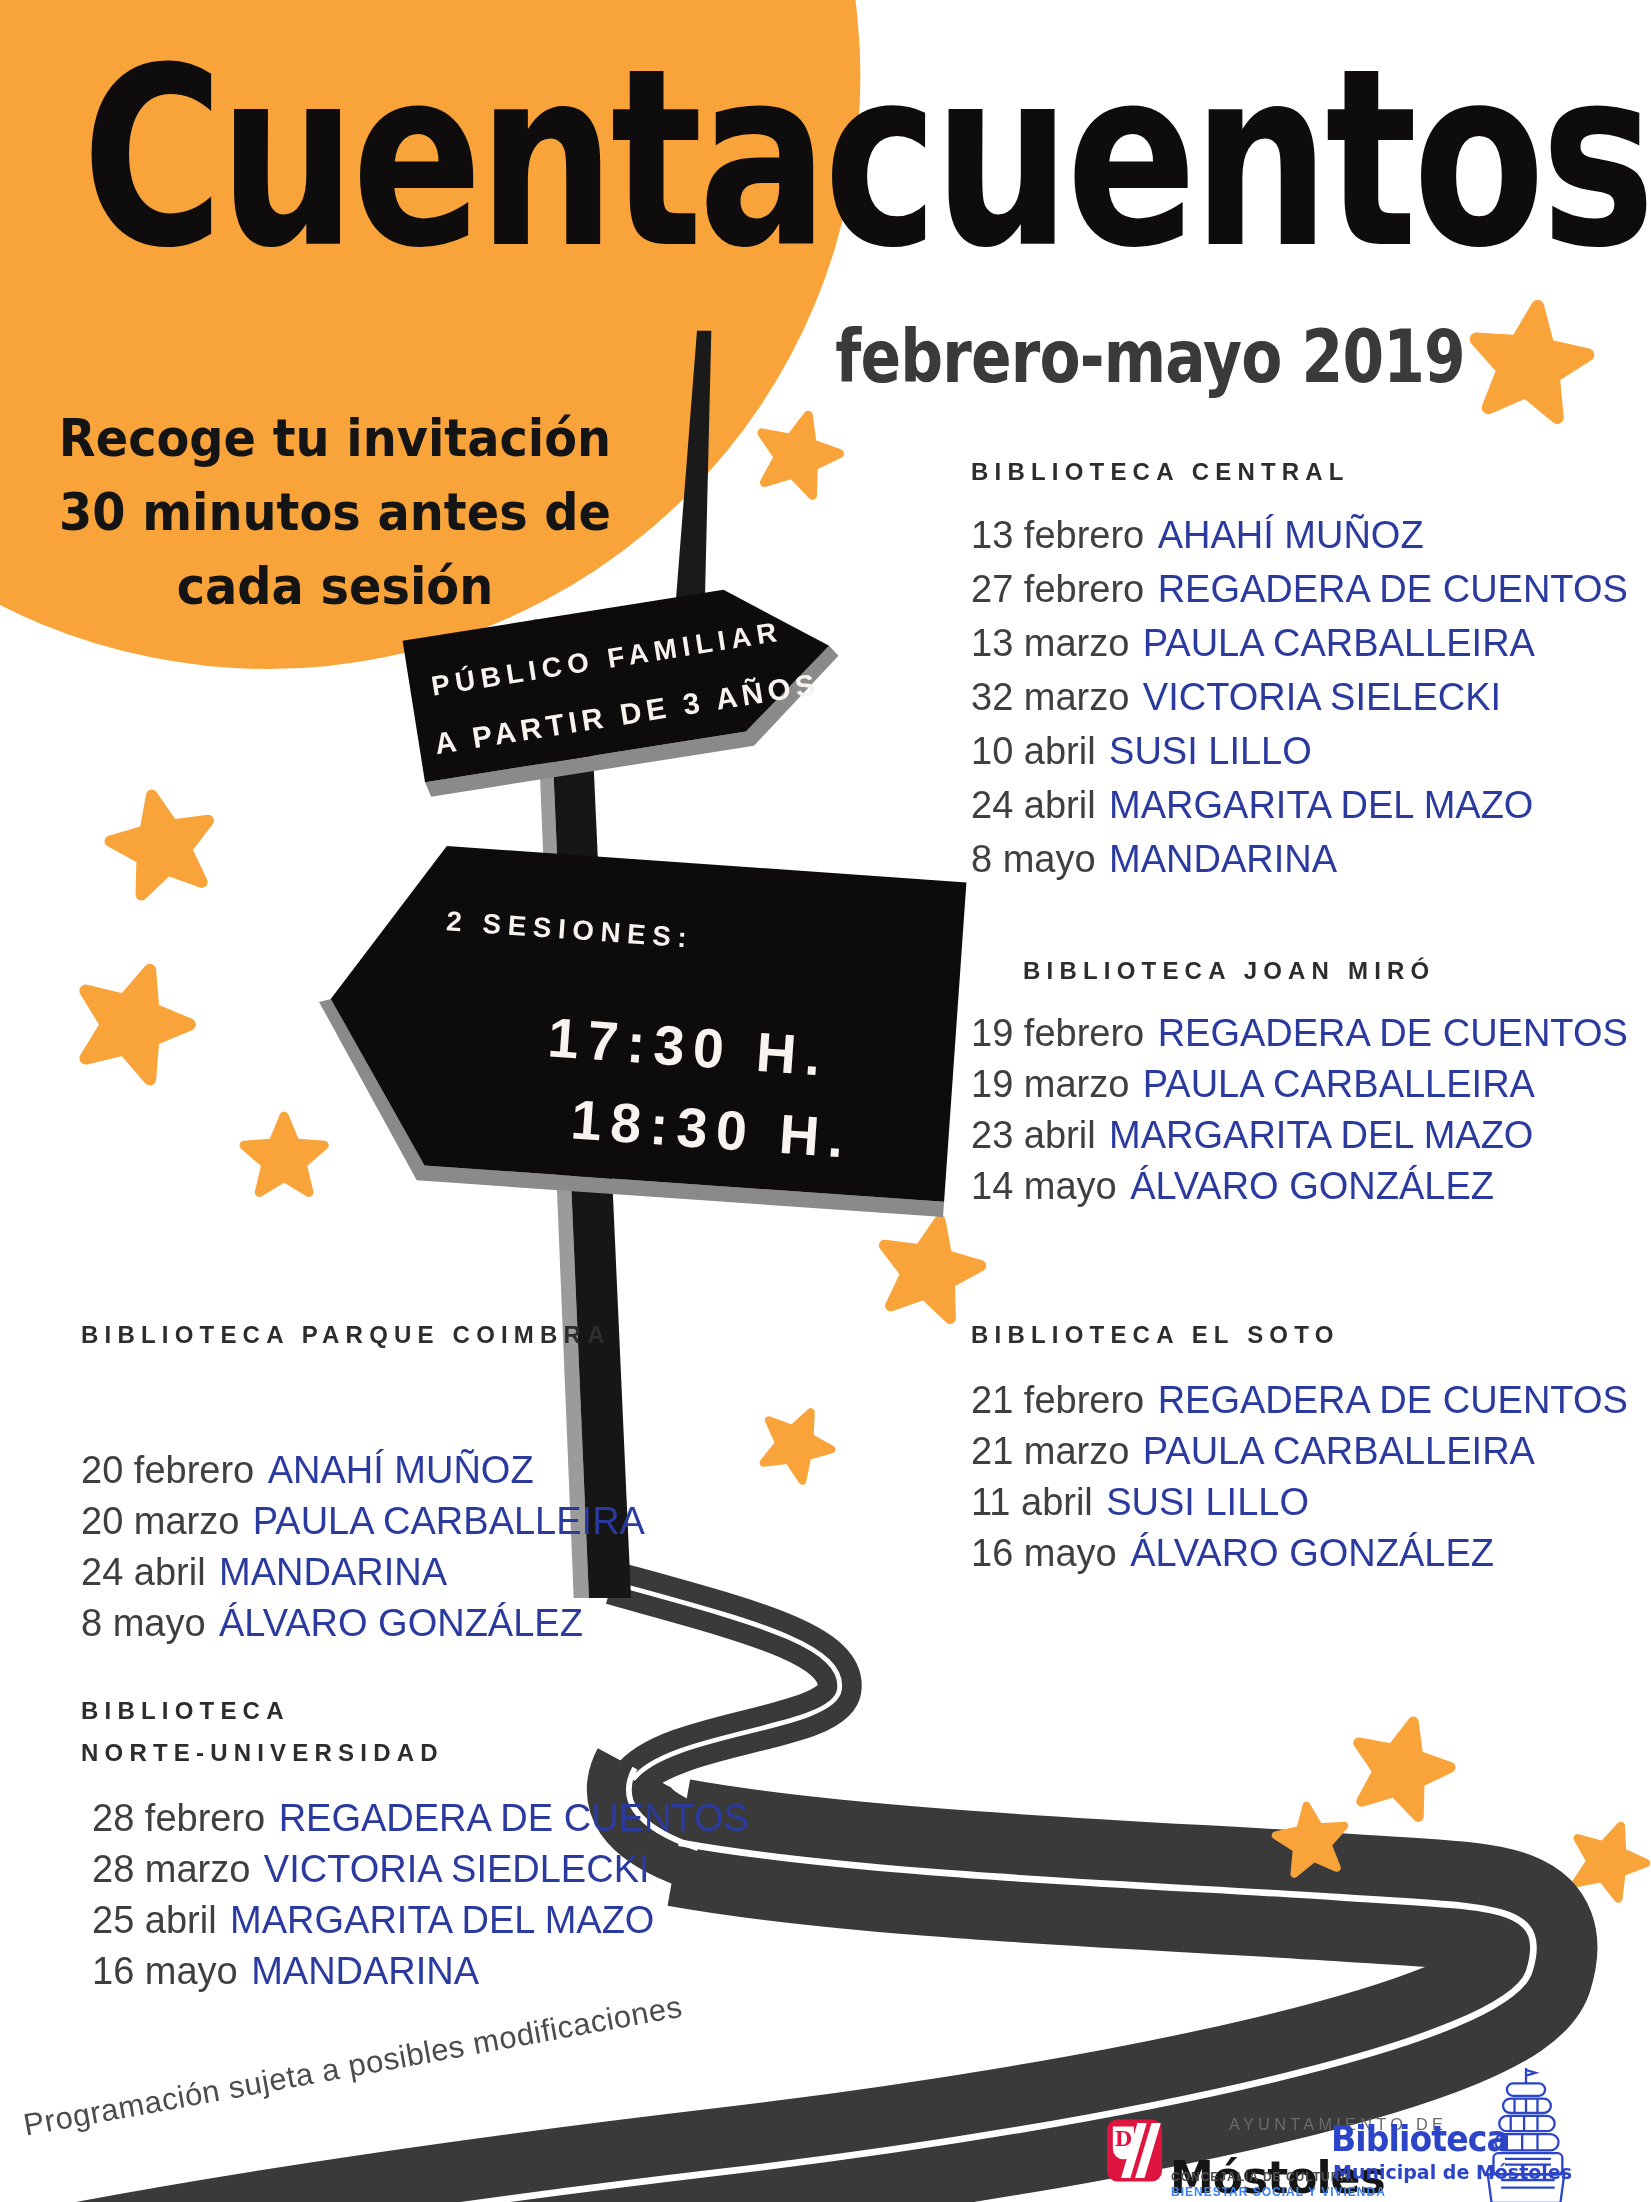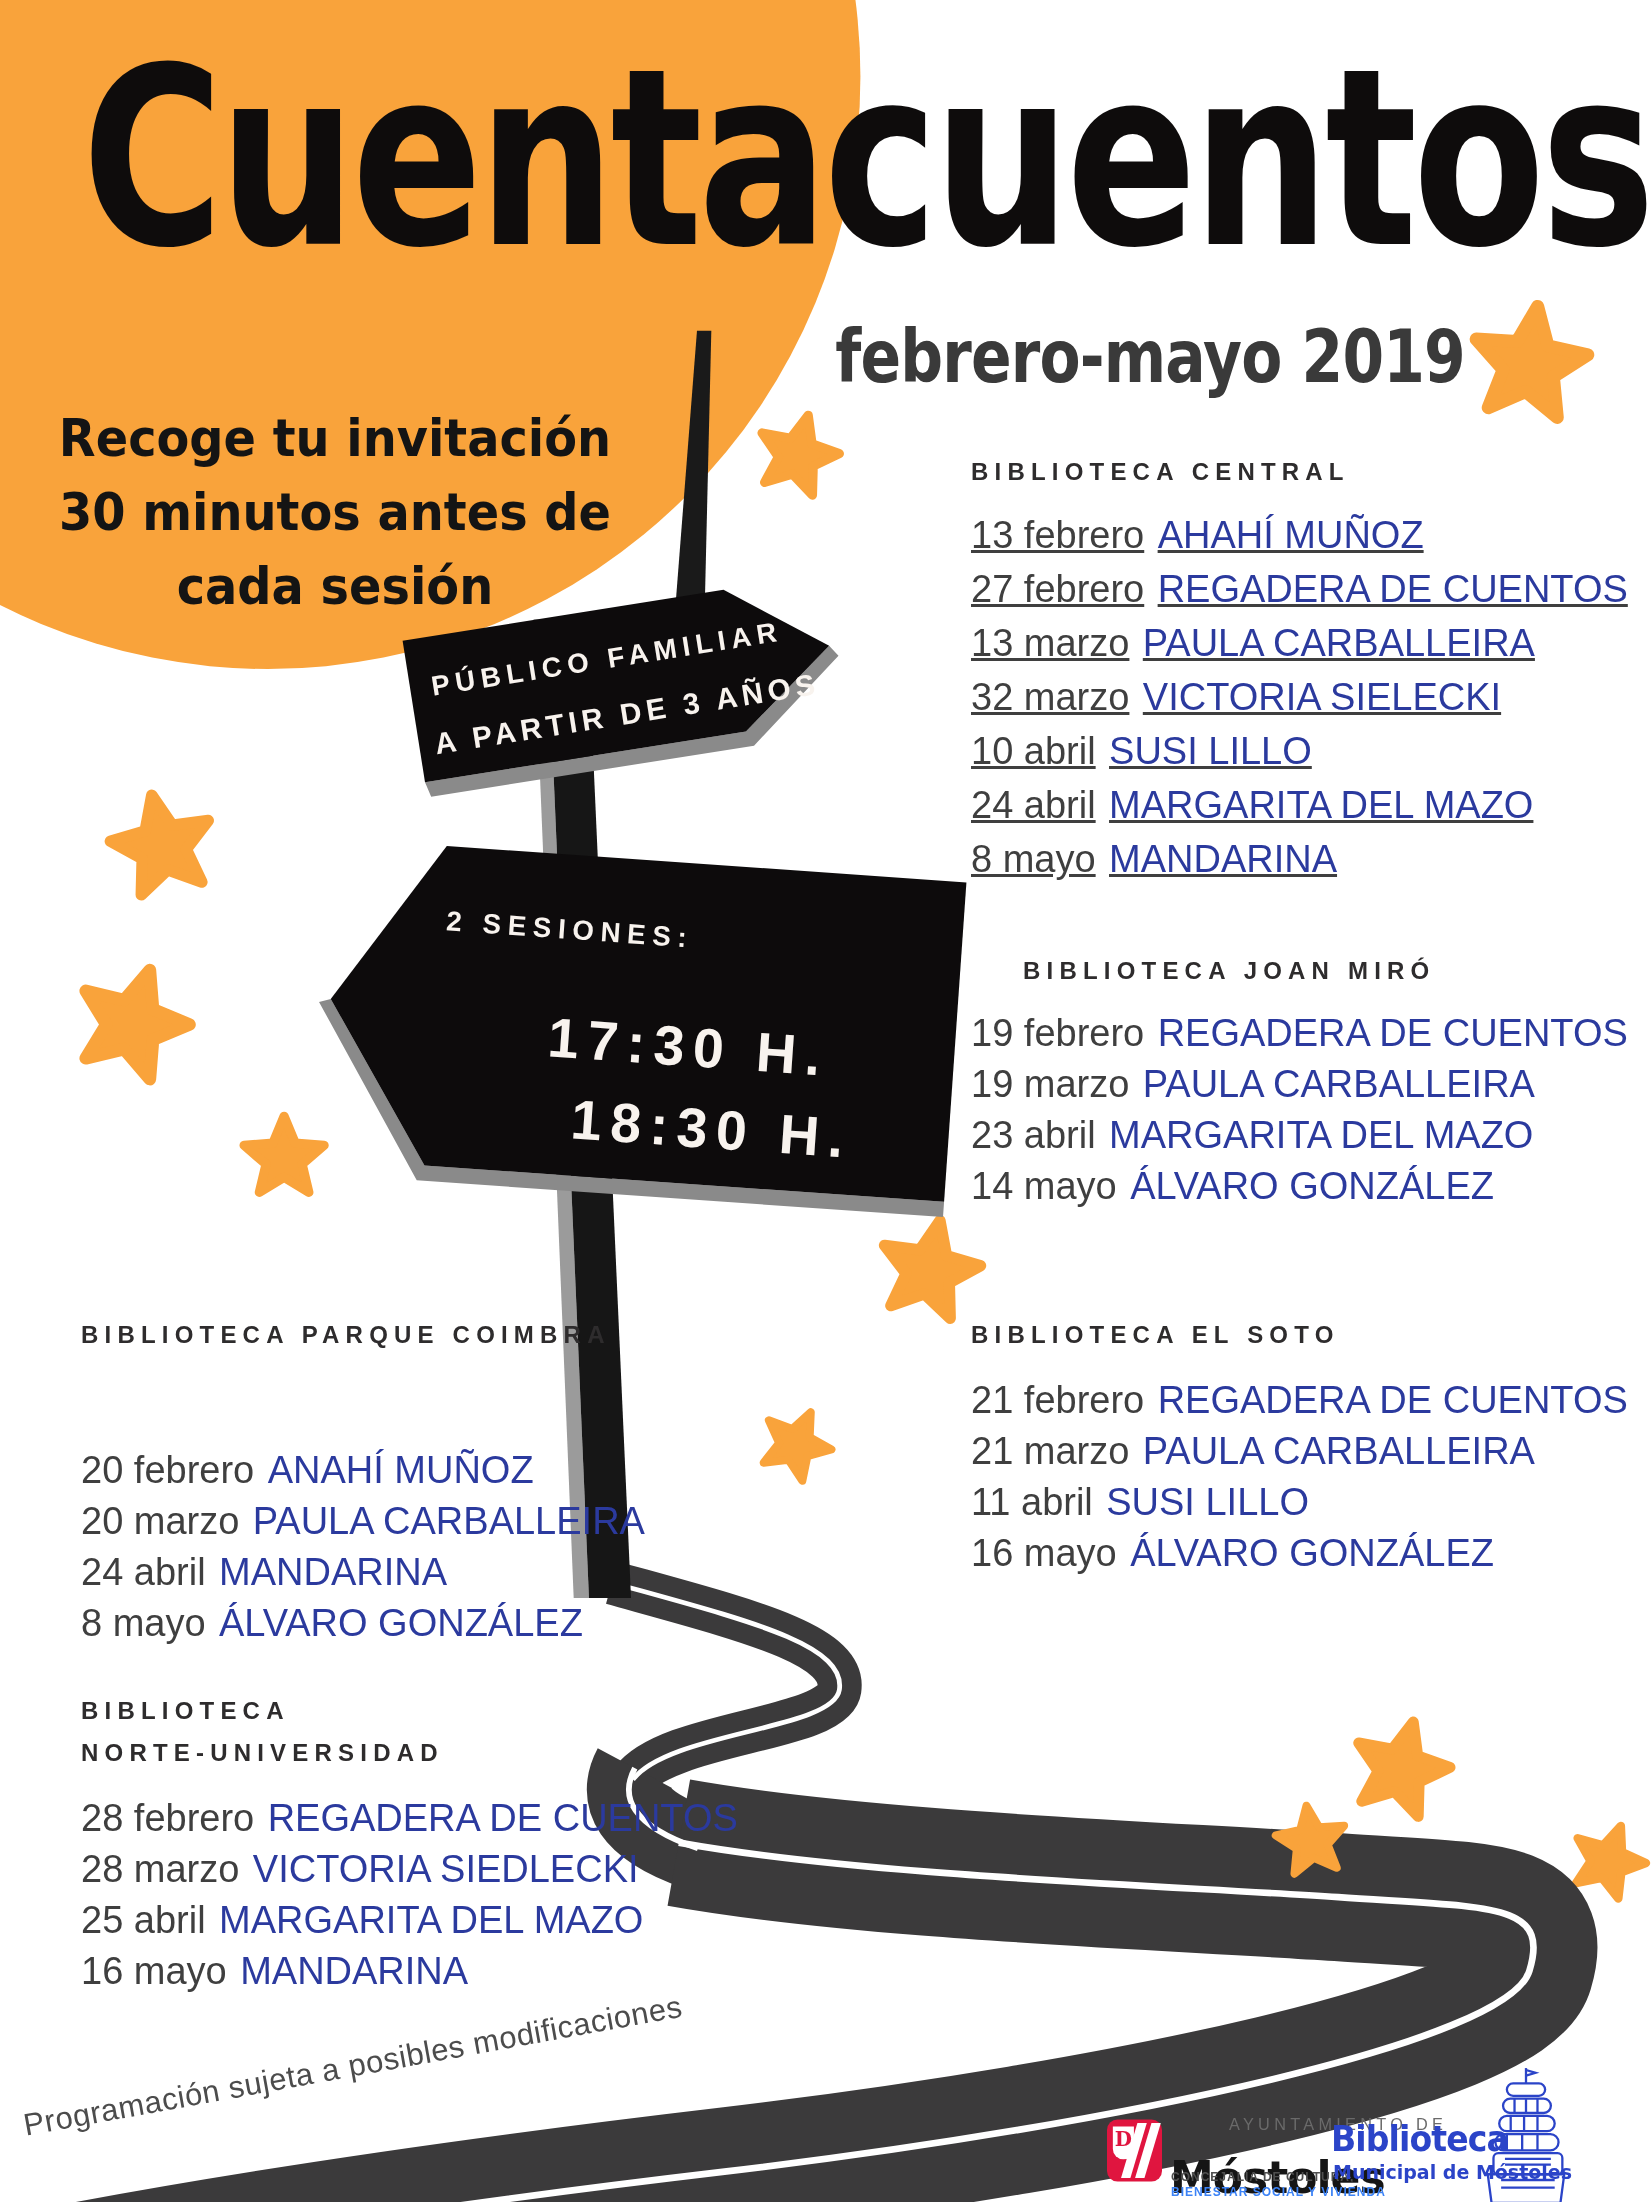--- a/index.html
+++ b/index.html
@@ -30,29 +30,29 @@
     transform:scaleX(0.92);transform-origin:center top;
   }
 
   
   .sec-title{
     font-weight:700;font-size:24px;letter-spacing:6.2px;color:#2E2C2D;line-height:29px;
   }
   .sec-title.two-line{line-height:42px;}
   .sec-list{font-size:38px;color:#3F3F3F;}
   .sec-list .event-row{line-height:51px;}
-  .sec-list.wide .event-row{line-height:54px;text-decoration:underline;}
+  .sec-list.wide .event-row{line-height:54px;}
   .event-date{color:#3F3F3F;margin-right:13.4px;}
   .event-artist{color:#2B3A9E;}
 
   #t-central{left:971px;top:457px;}  #l-central{left:971px;top:508px;}
   #t-joan{left:1023px;top:956px;}    #l-joan{left:971px;top:1008px;}
   #t-coimbra{left:81px;top:1320px;}   #l-coimbra{left:81px;top:1445px;}
   #t-soto{left:971px;top:1320px;}    #l-soto{left:971px;top:1375px;}
-  #t-norte{left:81px;top:1690px;}     #l-norte{left:81px;top:1793px;}
+  #t-norte{left:81px;top:1690px;}     #l-norte{left:92px;top:1793px;}
 
   
   #disclaimer{
     left:24px;top:2108px;font-size:31px;color:#4C4C4C;
     transform:rotate(-10.3deg);transform-origin:left center;letter-spacing:0.5px;
   }
 
   
   #ayto{left:1107px;top:2109px;width:401px;height:94px;}
   #ayto-icon{position:absolute;left:0;top:9.6px;width:55px;height:63px;}

